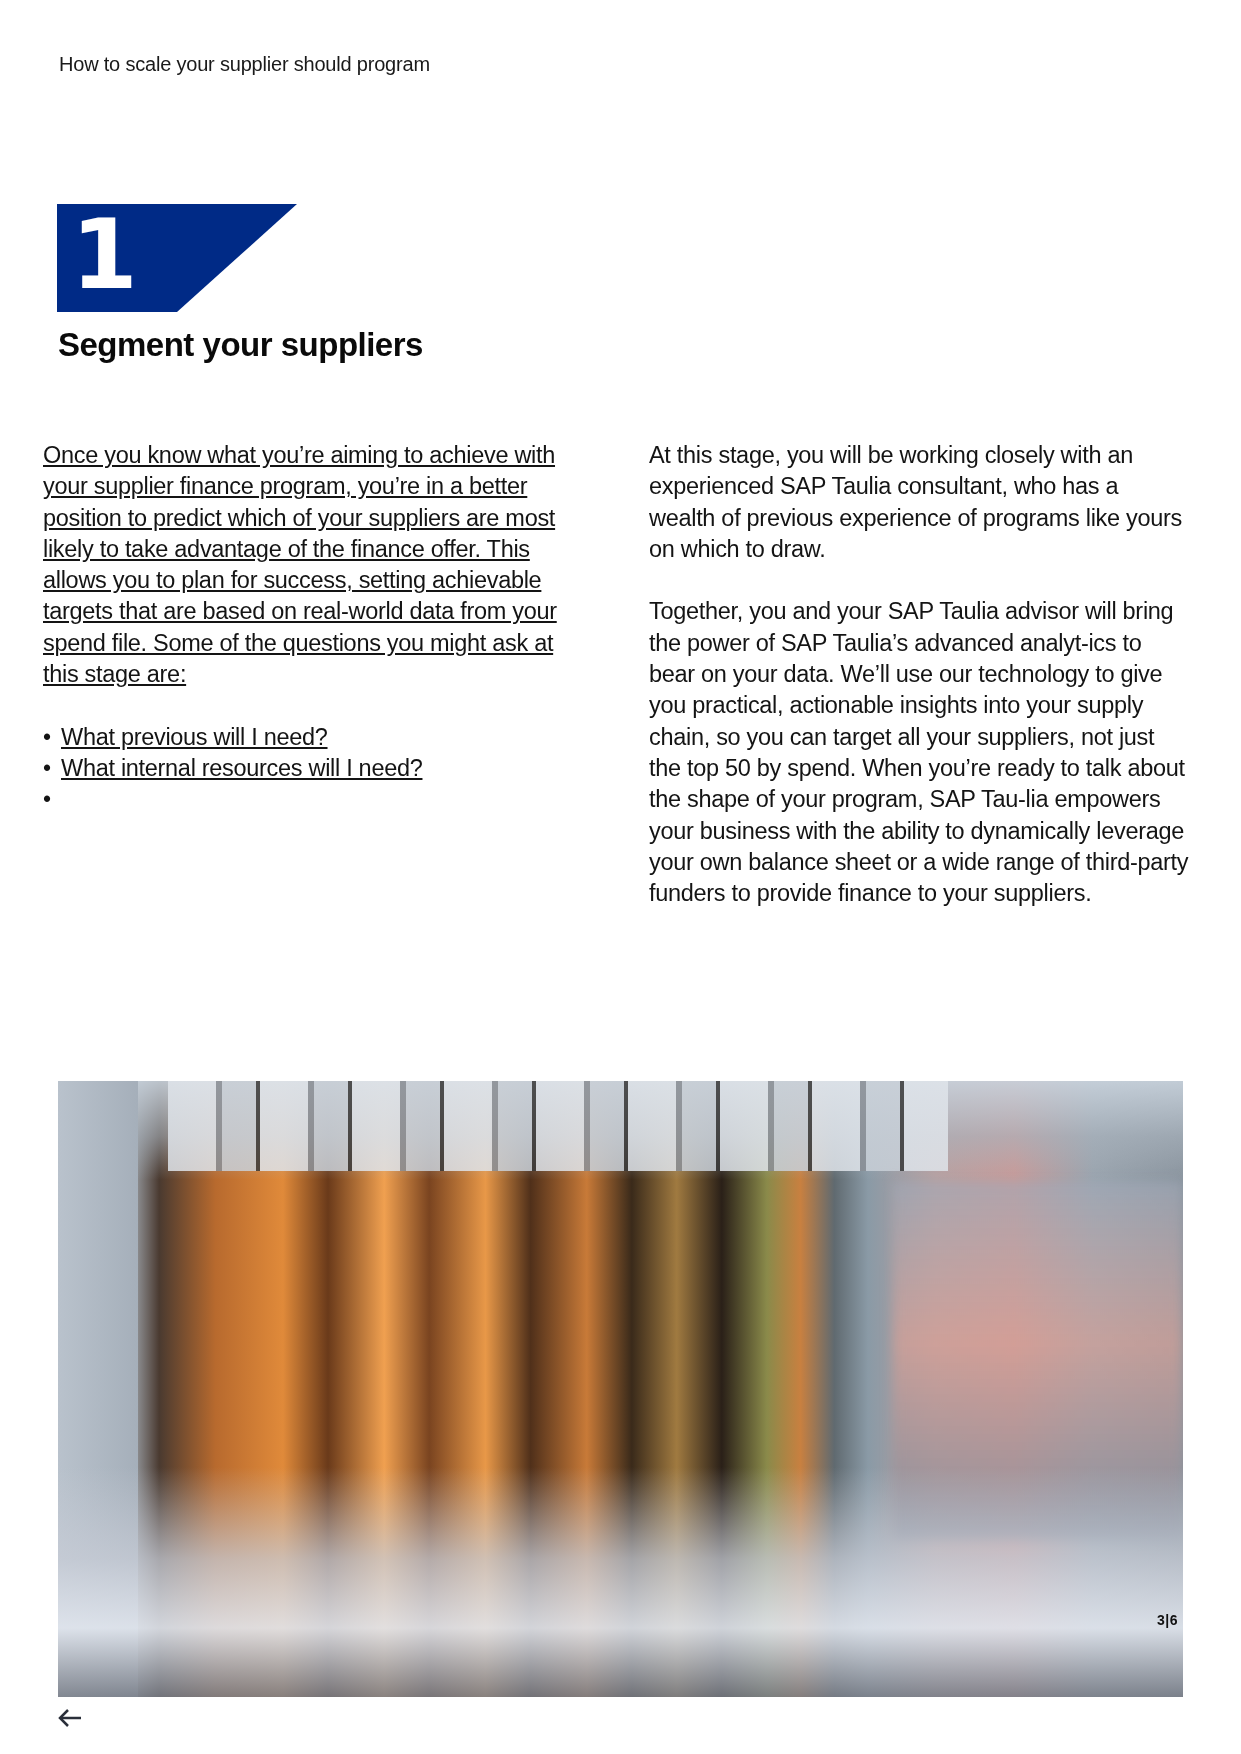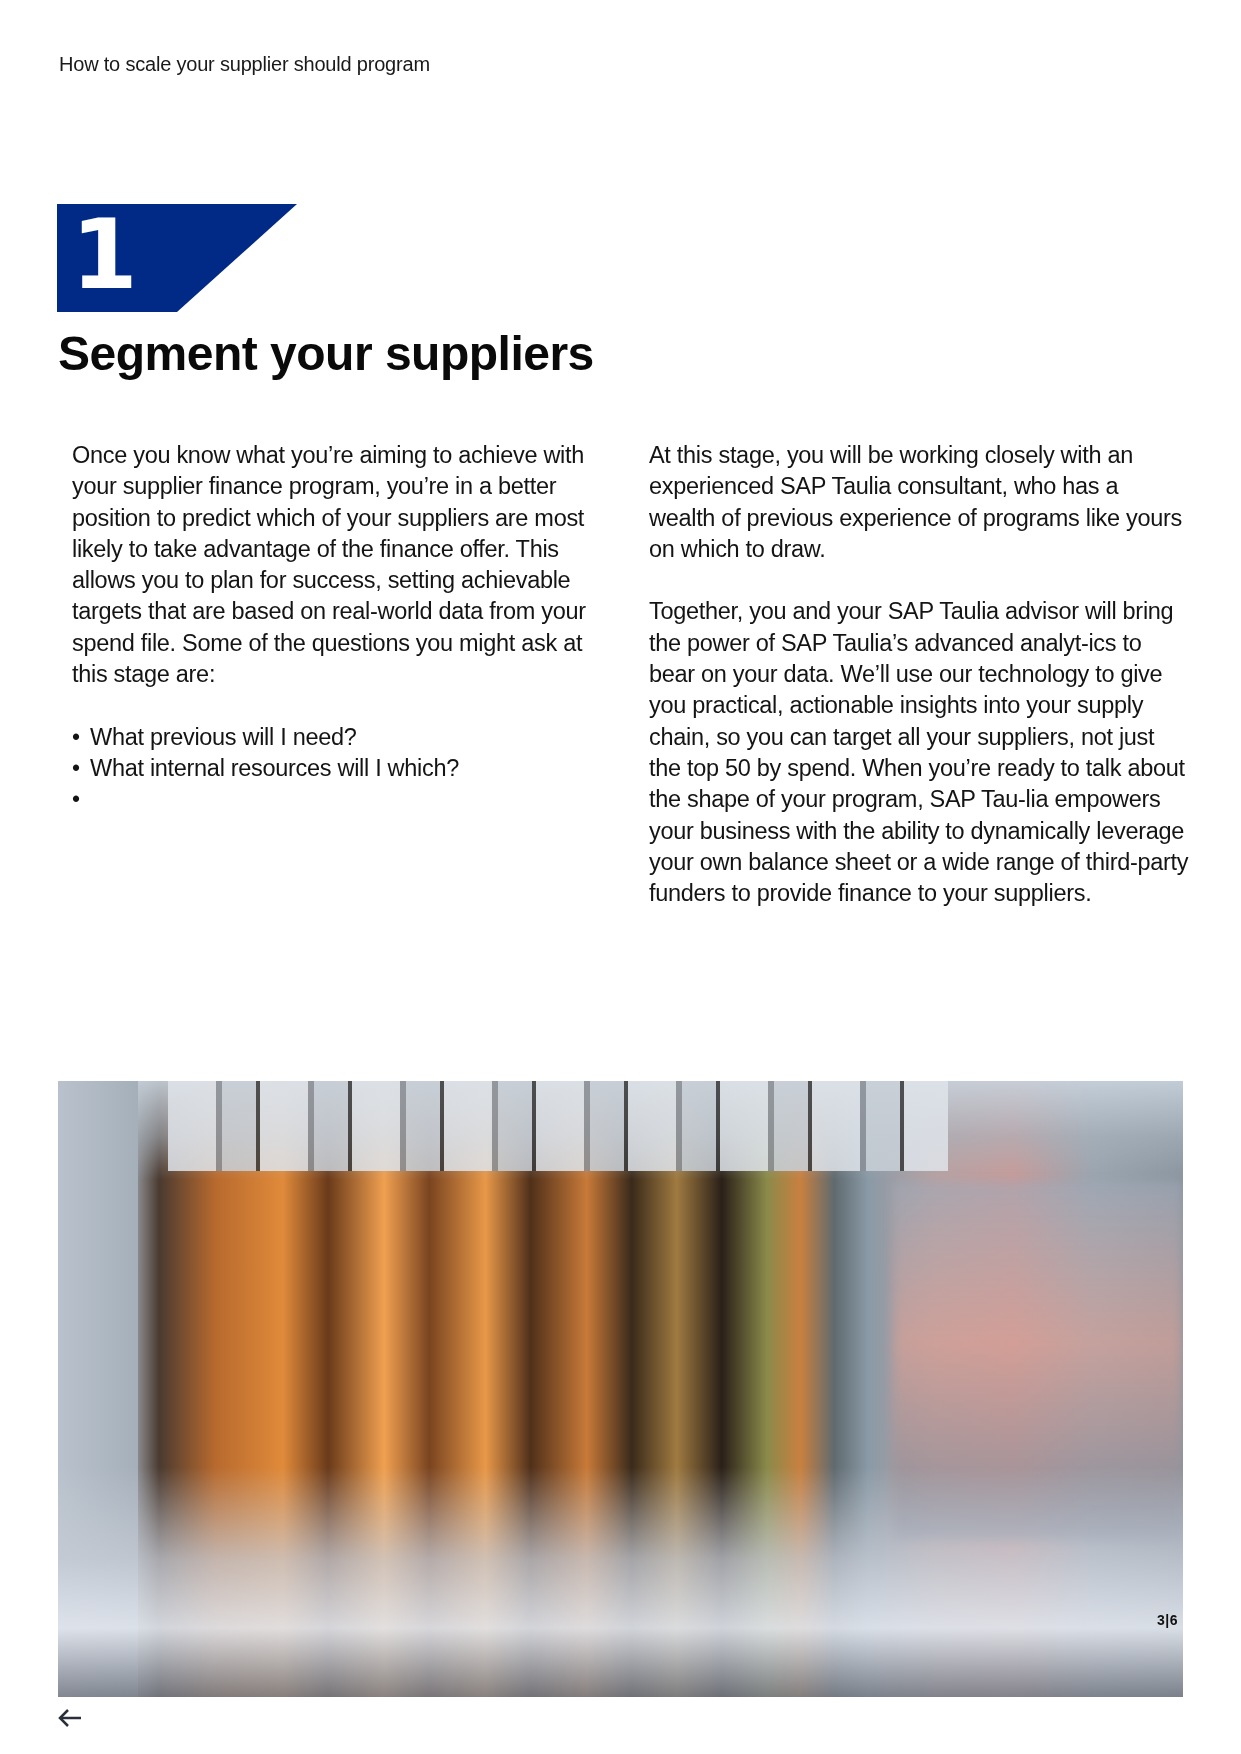--- a/index.html
+++ b/index.html
@@ -14,28 +14,28 @@
     }
     .badge {
       position: absolute; left: 57px; top: 204px; width: 240px; height: 108px;
     }
     .badge svg { position: absolute; left: 0; top: 0; }
     .badge-number {
       position: absolute; left: 14px; top: -4px; font-size: 96px; font-weight: bold;
       color: #ffffff; line-height: 110px; font-family: "DejaVu Sans", sans-serif;
     }
     .section-title {
-      position: absolute; left: 58px; top: 326px; font-size: 48px; font-weight: bold;
+      position: absolute; left: 58px; top: 326px; font-size: 33px; font-weight: bold;
       color: #0a0a0a; letter-spacing: -0.5px; margin: 0;
     }
     .col {
       position: absolute; top: 440px; font-size: 23.5px; line-height: 31.3px; color: #141414;
       letter-spacing: -0.3px;
     }
-    .col-left { left: 72px; width: 540px; }
+    .col-left { left: 43px; width: 540px; text-decoration: underline; }
     .col-right { left: 649px; width: 540px; }
     .col p { margin: 0 0 31.3px 0; }
     .col ul { list-style: none; margin: 0; padding: 0; }
     .col li { position: relative; padding-left: 18px; }
     .col li .bullet {
       position: absolute; left: 0; top: 0; font-size: 23px;
     }
     .hero-photo {
       position: absolute; left: 58px; top: 1081px; width: 1125px; height: 616px;
       overflow: hidden;
@@ -85,21 +85,21 @@
 
 <div class="col col-left">
   <p>Once you know what you’re aiming to achieve with your supplier finance program, you’re in a better position to predict which of your suppliers are most likely to take advantage of the finance offer. This allows you to plan for success, setting achievable targets that are based on real-world data from your spend file. Some of the questions you might ask at this stage are:</p>
   <ul>
     <li>
       <span class="bullet">•</span>
       <span>What previous will I need?</span>
     </li>
     <li>
       <span class="bullet">•</span>
-      <span>What internal resources will I which?</span>
+      <span>What internal resources will I need?</span>
     </li>
     <li>
       <span class="bullet">•</span>
     </li>
   </ul>
 </div>
 
 <div class="col col-right">
   <p>At this stage, you will be working closely with an experienced SAP Taulia consultant, who has a wealth of previous experience of programs like yours on which to draw.</p>
   <p>Together, you and your SAP Taulia advisor will bring the power of SAP Taulia’s advanced analyt-ics to bear on your data. We’ll use our technology to give you practical, actionable insights into your supply chain, so you can target all your suppliers, not just the top 50 by spend. When you’re ready to talk about the shape of your program, SAP Tau-lia empowers your business with the ability to dynamically leverage your own balance sheet or a wide range of third-party funders to provide finance to your suppliers.</p>

